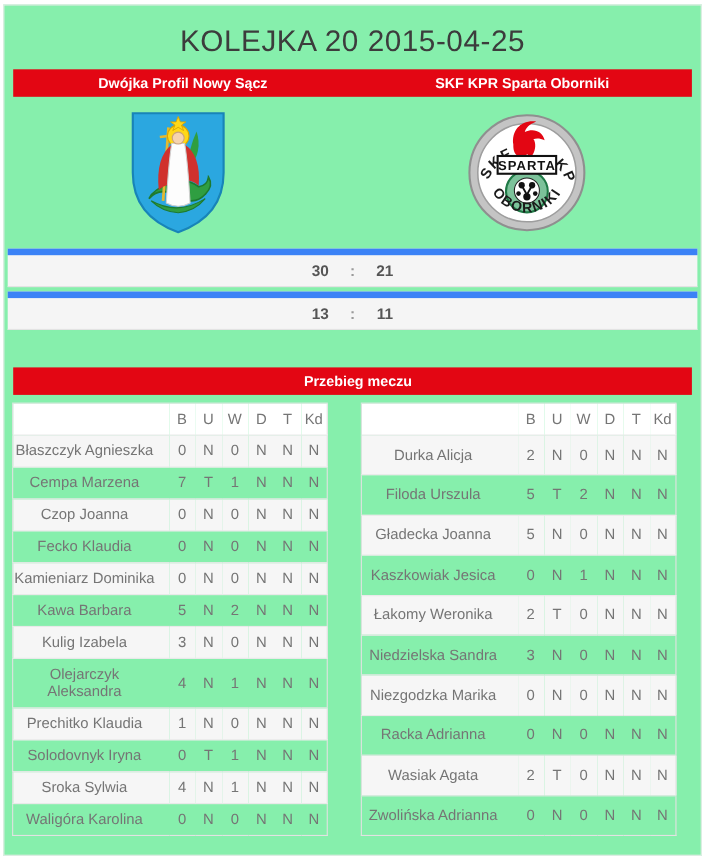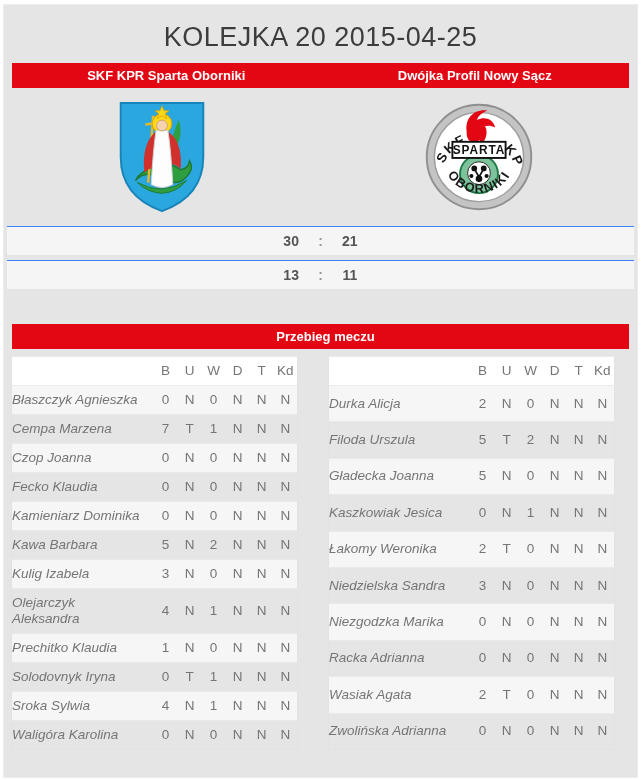--- a/index.html
+++ b/index.html
@@ -1,47 +1,47 @@
 <!DOCTYPE html>
 <html style="--accent: #e30613; --stripe: #f6f6f6; --score-bg: #f5f5f5; --table-text: #757575; --title-text: #3c3c3c;"><head>
 <meta charset="utf-8">
 <style>
   html,body{margin:0;padding:0;background:#fff;}
   body{width:641px;height:780px;overflow:hidden;font-family:"Liberation Sans",sans-serif;}
-  .container{margin:4px 3px 0 3px;border:1px solid #ececec;background:#e5e5e5;box-sizing:border-box;min-height:774px;}
+  .container{margin:4px 3px 0 3px;border:1px solid #ececec;background:#86efac;box-sizing:border-box;min-height:774px;}
   .title{margin:0;padding:17px 0 10px;text-align:center;font-size:27px;font-weight:400;color:var(--title-text,#3c3c3c);letter-spacing:.5px;}
   .team-bar{display:flex;height:25px;margin:0 8px;background:var(--accent,#e30613);}
   .team-name{flex:1;display:flex;align-items:center;justify-content:center;color:#fff;font-size:13px;font-weight:bold;}
   .logos{display:flex;height:138px;align-items:center;}
   .logo-half{flex:1;display:flex;justify-content:center;align-items:center;}
-  .score-row{height:28px;margin:0 3px 4px;background:var(--score-bg,#f5f5f5);border-top:1px solid #3b82f6;border-bottom:1px solid #e3e3e3;
+  .score-row{height:28px;margin:0 3px 4px;background:var(--score-bg,#f5f5f5);border-top:6px solid #3b82f6;border-bottom:1px solid #e3e3e3;
     display:flex;align-items:center;justify-content:center;font-size:14px;font-weight:bold;color:#555;}
   .score-row .num{min-width:26px;text-align:center;}
   .score-row .sep{margin:0 14px;color:#9a9a9a;}
   .section-bar{height:25px;margin:34px 8px 0;background:var(--accent,#e30613);display:flex;align-items:center;justify-content:center;padding-left:10px;}
   .section-bar span{color:#fff;font-size:13px;font-weight:bold;}
   .tables{display:flex;justify-content:space-between;margin:7px 22px 0 7px;}
   table.players{border-collapse:collapse;width:286px;table-layout:fixed;border:1px solid #e2e2e2;
     font-size:13.5px;color:var(--table-text,#757575);}
   table.players th,table.players td{border-top:1px solid #e9e9e9;padding:6px 0;line-height:16px;text-align:center;font-weight:normal;}
-  table.players .name-col{width:142px;text-align:left;padding-right:12px;box-sizing:border-box;font-style:italic;}
+  table.players .name-col{width:142px;text-align:center;padding-right:12px;box-sizing:border-box;}
   table.players col.stat{width:24px;}
   table.players tbody tr:nth-child(odd){background:var(--stripe,#f6f6f6);}
   table.players thead tr{background:#fff;}
 </style>
 </head>
 <body>
 
 <div class="container">
 
   <h1 class="title">KOLEJKA 20 2015-04-25</h1>
 
   <div class="team-bar">
+    <div class="team-name">Dwójka Profil Nowy Sącz</div>
     <div class="team-name">SKF KPR Sparta Oborniki</div>
-    <div class="team-name">Dwójka Profil Nowy Sącz</div>
   </div>
 
   <div class="logos">
     <div class="logo-half">
       <svg width="90" height="114" viewBox="0 0 90 116">
         <path d="M3,3 H87 V58 Q87,98 45,113 Q3,98 3,58 Z" fill="#2ba7e0" stroke="#1884b8" stroke-width="2"></path>
         <path d="M18,82 Q28,70 45,80 Q60,89 70,78 Q78,70 73,62 Q72,70 64,71 Q52,62 38,68 Q22,73 18,82 Z" fill="#2f9e41" stroke="#1e7a2e" stroke-width="1.5"></path>
         <path d="M20,84 Q45,98 70,82 Q60,94 45,95 Q30,94 20,84 Z" fill="#2f9e41" stroke="#1e7a2e" stroke-width="1"></path>
         <path d="M55,55 Q68,38 62,20 Q55,35 53,55 Z" fill="#2f9e41"></path>
         <line x1="31" y1="84" x2="36" y2="16" stroke="#e3b92f" stroke-width="2.5"></line>

